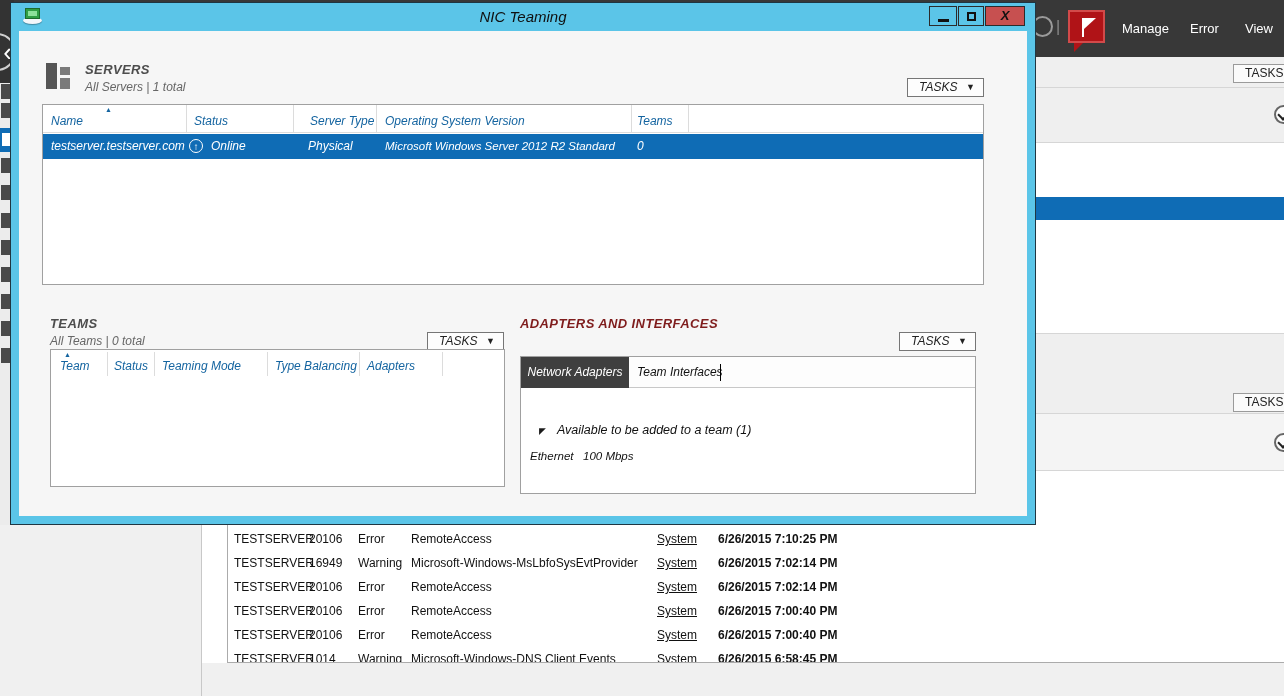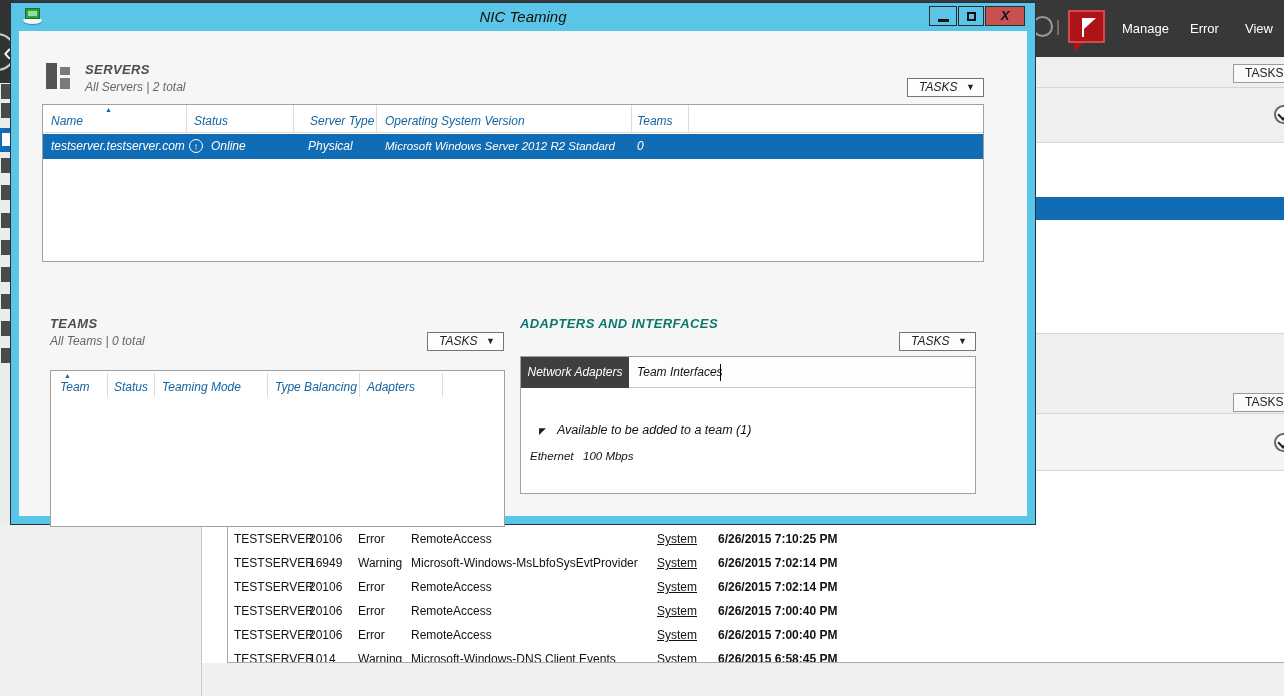--- a/index.html
+++ b/index.html
@@ -206,27 +206,27 @@
     </div>
 
     <div class="dlg-content">
 
       <div class="abs" style="left:27px;top:32px;width:26px;height:28px">
         <div class="abs" style="left:0;top:0;width:11px;height:26px;background:#555"></div>
         <div class="abs" style="left:14px;top:4px;width:10px;height:8px;background:#7a7a7a"></div>
         <div class="abs" style="left:14px;top:15px;width:10px;height:11px;background:#7a7a7a"></div>
       </div>
       <div class="sec-head" style="left:66px;top:31px">SERVERS</div>
-      <div class="sec-sub" style="left:66px;top:49px">All Servers | 2 total</div>
+      <div class="sec-sub" style="left:66px;top:49px">All Servers | 1 total</div>
       <div class="tasks-btn" style="left:888px;top:47px">
         <span class="lbl">TASKS</span>
         <span class="arr">▼</span>
       </div>
 
-      <div class="tbl" style="left:23px;top:73px;width:942px;height:158px">
+      <div class="tbl" style="left:23px;top:73px;width:942px;height:181px">
         <div class="abs" style="left:0;top:0;width:940px;height:28px;border-bottom:1px solid #dcdcdc">
           <span class="sort-arrow" style="left:62px;top:1px">▲</span>
           <span class="hdr-cell" style="left:8px;top:9px">Name</span>
           <span class="hdr-cell" style="left:151px;top:9px">Status</span>
           <span class="hdr-cell" style="left:267px;top:9px">Server Type</span>
           <span class="hdr-cell" style="left:342px;top:9px">Operating System Version</span>
           <span class="hdr-cell" style="left:594px;top:9px">Teams</span>
           <div class="col-sep" style="left:143px;top:0;height:28px"></div>
           <div class="col-sep" style="left:250px;top:0;height:28px"></div>
           <div class="col-sep" style="left:333px;top:0;height:28px"></div>
@@ -242,37 +242,37 @@
           <span style="left:594px">0</span>
         </div>
       </div>
 
       <div class="sec-head" style="left:31px;top:285px">TEAMS</div>
       <div class="sec-sub" style="left:31px;top:303px">All Teams | 0 total</div>
       <div class="tasks-btn" style="left:408px;top:301px">
         <span class="lbl">TASKS</span>
         <span class="arr">▼</span>
       </div>
-      <div class="tbl" style="left:31px;top:339px;width:455px;height:157px">
+      <div class="tbl" style="left:31px;top:318px;width:455px;height:138px">
         <div class="abs" style="left:0;top:0;width:453px;height:26px">
           <span class="sort-arrow" style="left:13px;top:1px">▲</span>
           <span class="hdr-cell" style="left:9px;top:9px">Team</span>
           <span class="hdr-cell" style="left:63px;top:9px">Status</span>
           <span class="hdr-cell" style="left:111px;top:9px">Teaming Mode</span>
           <span class="hdr-cell" style="left:224px;top:9px">Type Balancing</span>
           <span class="hdr-cell" style="left:316px;top:9px">Adapters</span>
           <div class="col-sep" style="left:56px;top:2px;height:24px"></div>
           <div class="col-sep" style="left:103px;top:2px;height:24px"></div>
           <div class="col-sep" style="left:216px;top:2px;height:24px"></div>
           <div class="col-sep" style="left:308px;top:2px;height:24px"></div>
           <div class="col-sep" style="left:391px;top:2px;height:24px"></div>
         </div>
       </div>
 
-      <div class="sec-head" style="left:501px;top:285px;color:#0f766e">ADAPTERS AND INTERFACES</div>
+      <div class="sec-head" style="left:501px;top:285px;color:#7f1d1d">ADAPTERS AND INTERFACES</div>
       <div class="tasks-btn" style="left:880px;top:301px">
         <span class="lbl">TASKS</span>
         <span class="arr">▼</span>
       </div>
       <div class="tbl" style="left:501px;top:325px;width:456px;height:138px">
         <div class="tab-strip">
           <div class="tab-active">Network Adapters</div>
           <div class="tab-idle">Team Interfaces</div>
           <div class="text-caret"></div>
         </div>

